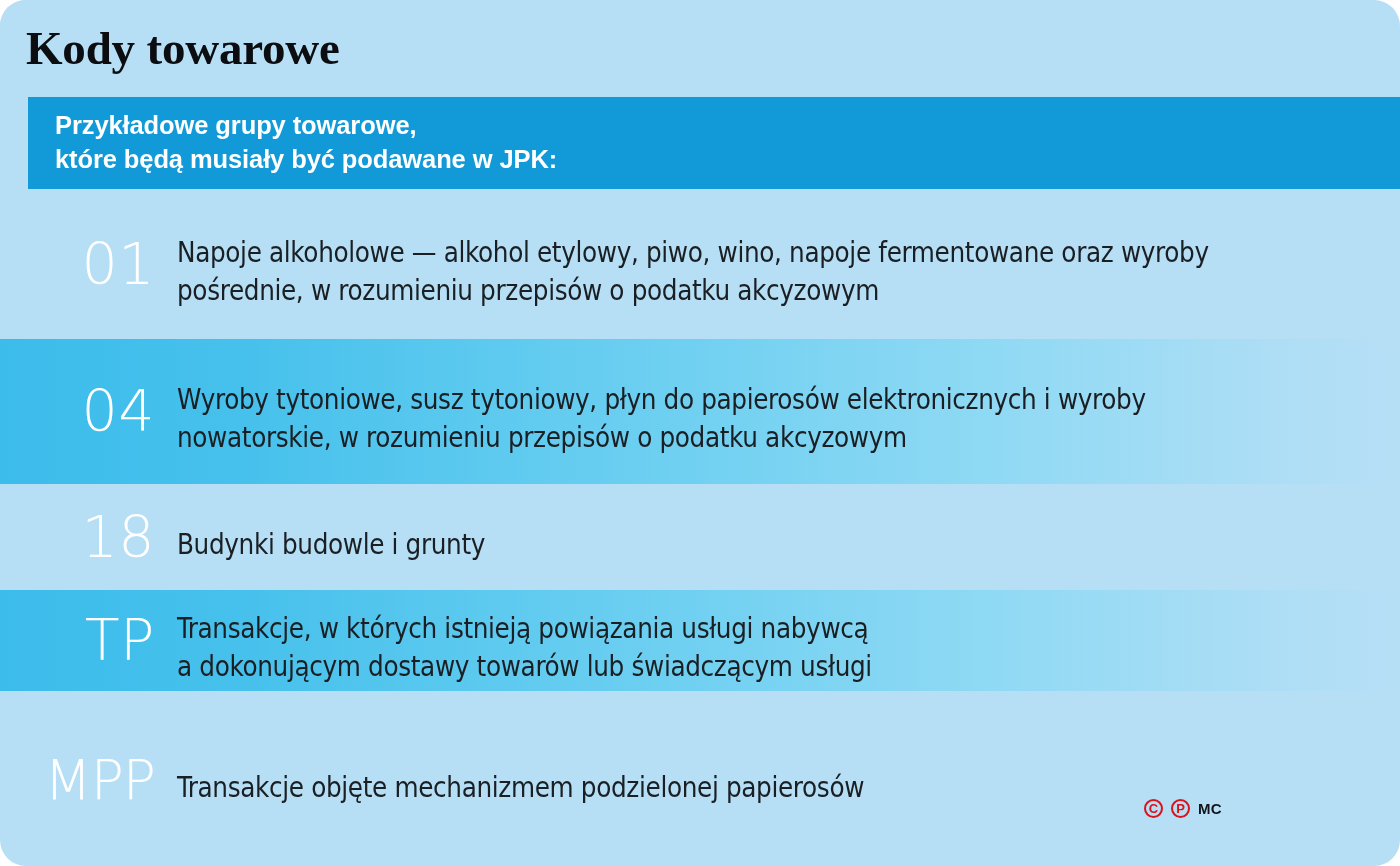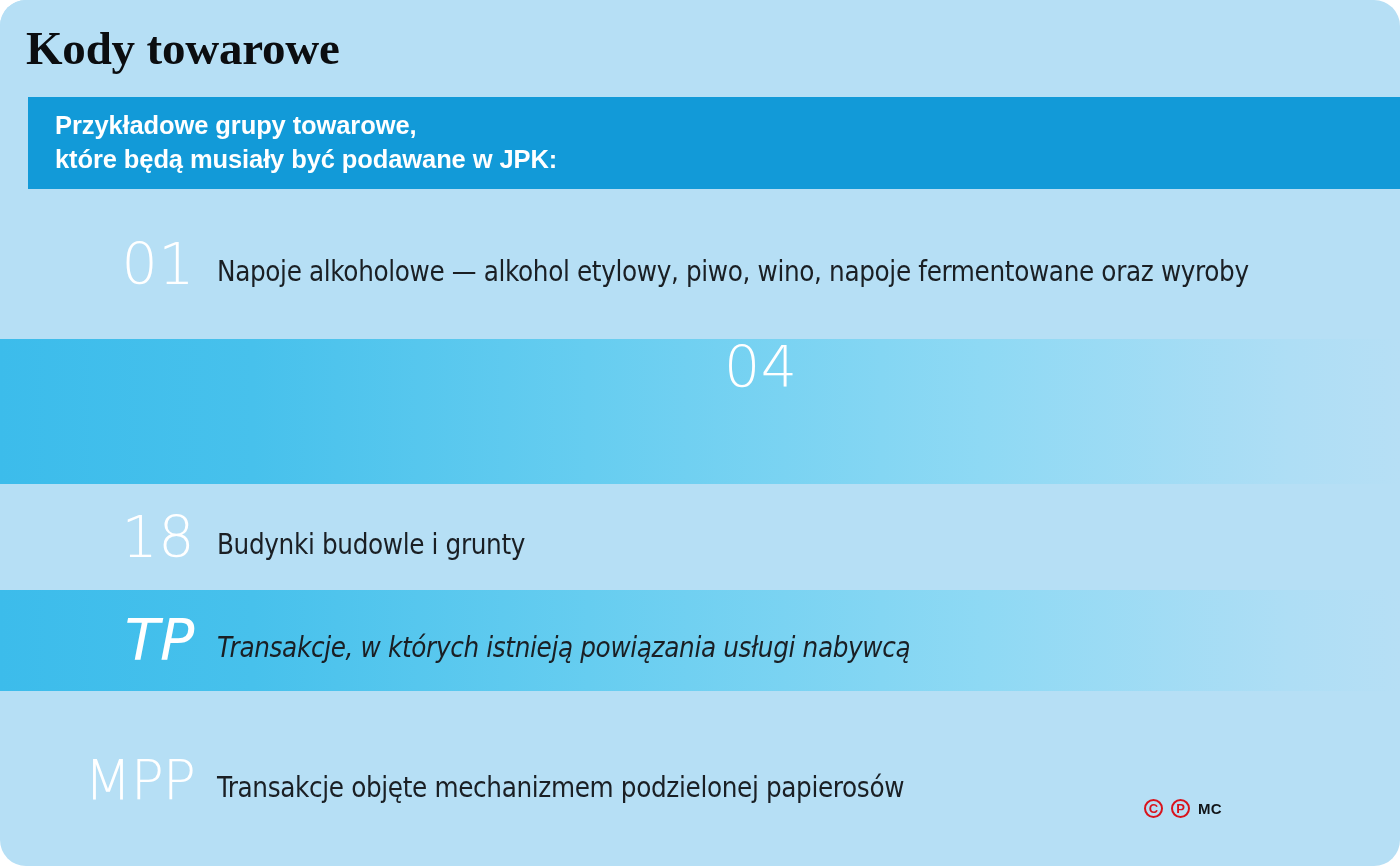--- a/index.html
+++ b/index.html
@@ -93,21 +93,20 @@
     flex: 0 0 auto;
     width: 155px;
     text-align: right;
     color: #ffffff;
     font-family: "DejaVu Sans", "Liberation Sans", sans-serif;
     font-weight: 300;
     font-size: 57px;
     line-height: 1;
     letter-spacing: 0.5px;
     white-space: nowrap;
-    padding-left: 40px;
   }
   .row-code.code-wide {
     font-size: 55px;
     letter-spacing: -1px;
   }
 
   .row-text {
     flex: 1 1 auto;
     padding-left: 22px;
     padding-right: 26px;
@@ -169,35 +168,41 @@
   <div class="subtitle-band">
     <div class="subtitle-line">Przykładowe grupy towarowe,</div>
     <div class="subtitle-line">które będą musiały być podawane w JPK:</div>
   </div>
 
   <div class="rows">
       <div class="row tone-light" style="top: 0px; height: 150px;">
         <div class="row-code">01</div>
         <div class="row-text">
           <span class="tline">Napoje alkoholowe — alkohol etylowy, piwo, wino, napoje fermentowane oraz wyroby</span>
-        </div>
-      </div>
-      <div class="row tone-dark" style="top: 150px; height: 145px; flex-direction: column;">
+          <span class="tline">pośrednie, w rozumieniu przepisów o podatku akcyzowym</span>
+        </div>
+      </div>
+      <div class="row tone-dark" style="top: 150px; height: 145px;">
         <div class="row-code">04</div>
+        <div class="row-text">
+          <span class="tline">Wyroby tytoniowe, susz tytoniowy, płyn do papierosów elektronicznych i wyroby</span>
+          <span class="tline">nowatorskie, w rozumieniu przepisów o podatku akcyzowym</span>
+        </div>
       </div>
       <div class="row tone-light" style="top: 295px; height: 106px;">
         <div class="row-code">18</div>
         <div class="row-text">
           <span class="tline">Budynki budowle i grunty</span>
         </div>
       </div>
-      <div class="row tone-dark" style="top: 401px; height: 101px; font-style: italic;">
+      <div class="row tone-dark" style="top: 401px; height: 101px;">
         <div class="row-code">TP</div>
         <div class="row-text">
           <span class="tline">Transakcje, w których istnieją powiązania usługi nabywcą</span>
+          <span class="tline">a dokonującym dostawy towarów lub świadczącym usługi</span>
         </div>
       </div>
       <div class="row tone-light" style="top: 542px; height: 99px;">
         <div class="row-code code-wide">MPP</div>
         <div class="row-text">
           <span class="tline">Transakcje objęte mechanizmem podzielonej papierosów</span>
         </div>
       </div>
     </div>
 

